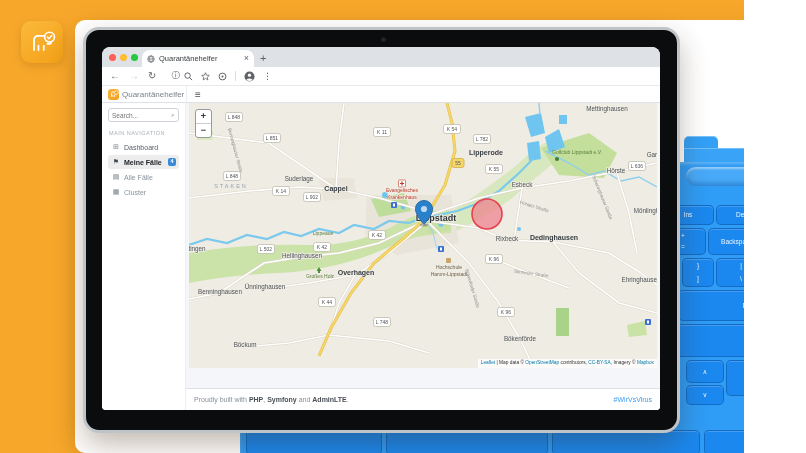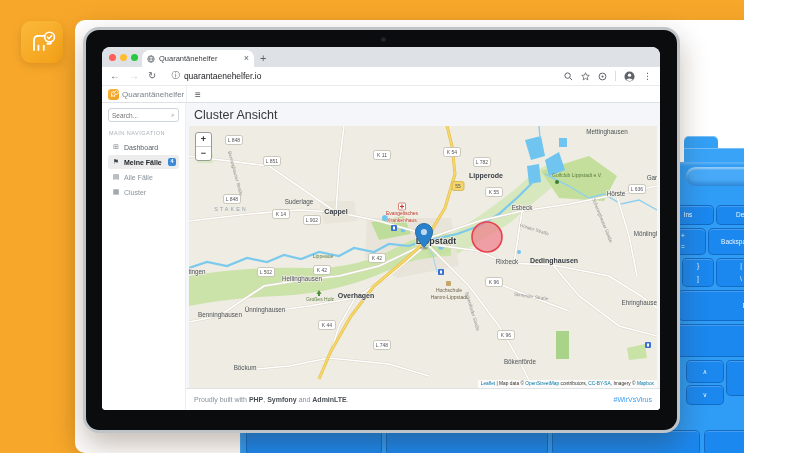--- a/index.html
+++ b/index.html
@@ -189,21 +189,20 @@
           <span class="tab-close">×</span>
         </div>
         <span class="newtab">+</span>
       </div>
 
       <div class="toolbar">
         <span class="nav-ic">←</span>
         <span class="nav-ic dis">→</span>
         <span class="nav-ic">↻</span>
         <span class="url-info">ⓘ</span>
-        <span class="url">quarantaenehelfer.io</span>
         <span class="tb-right">
           <svg width="9" height="9" viewBox="0 0 10 10">
             <circle cx="4" cy="4" r="3" fill="none" stroke="#5f6368" stroke-width="1.1"></circle>
               <path d="M6.3,6.3 L9,9" stroke="#5f6368" stroke-width="1.1"></path>
           </svg>
           <svg width="9" height="9" viewBox="0 0 10 10">
             <path d="M5,0.8 L6.2,3.5 L9.2,3.8 L7,5.8 L7.6,8.8 L5,7.2 L2.4,8.8 L3,5.8 L0.8,3.8 L3.8,3.5 Z" fill="none" stroke="#5f6368" stroke-width="0.9"></path>
           </svg>
           <svg width="9" height="9" viewBox="0 0 10 10">
             <circle cx="5" cy="5" r="3.8" fill="none" stroke="#5f6368" stroke-width="1.1"></circle>
@@ -253,21 +252,20 @@
             <span class="ic">▤</span>
             <span class="lb">Alle Fälle</span>
           </div>
           <div class="sitem muted">
             <span class="ic">▦</span>
             <span class="lb">Cluster</span>
           </div>
         </div>
 
         <div class="content">
-          <div class="page-title">Cluster Ansicht</div>
 
           <div class="map-wrap">
             <svg width="468" height="265" viewBox="0 0 468 265">
               <rect x="0" y="0" width="468" height="265" fill="#EFECE3"></rect>
 
               <path d="M178,92 L262,92 L270,140 L208,152 L176,132 Z" fill="#E9E4DA"></path>
               <path d="M130,75 L165,75 L168,95 L135,98 Z" fill="#EAE5DB"></path>
 
               <path d="M0,150 Q60,140 120,142 Q170,143 210,120 Q240,104 262,108 L262,130 Q230,130 200,144 Q150,167 90,170 Q40,172 0,180 Z" fill="#CBE3A8"></path>
               <path d="M262,108 Q300,85 330,60 Q345,45 360,38 L372,54 Q350,72 322,96 Q292,116 268,128 Z" fill="#D7E8BE"></path>

